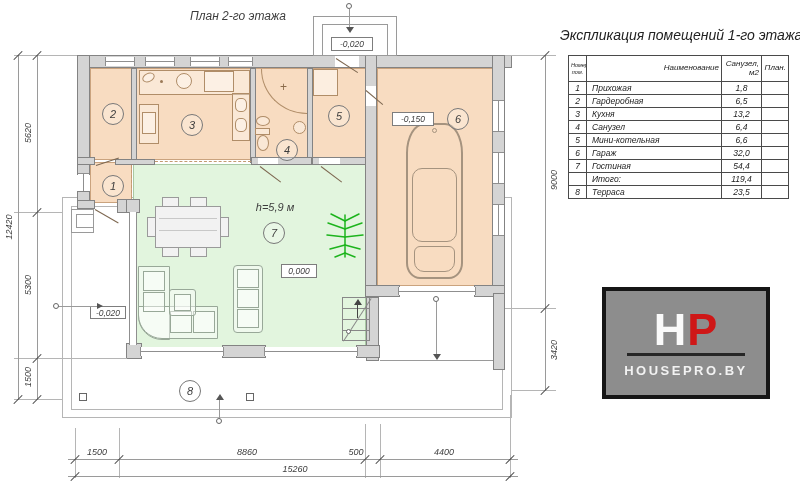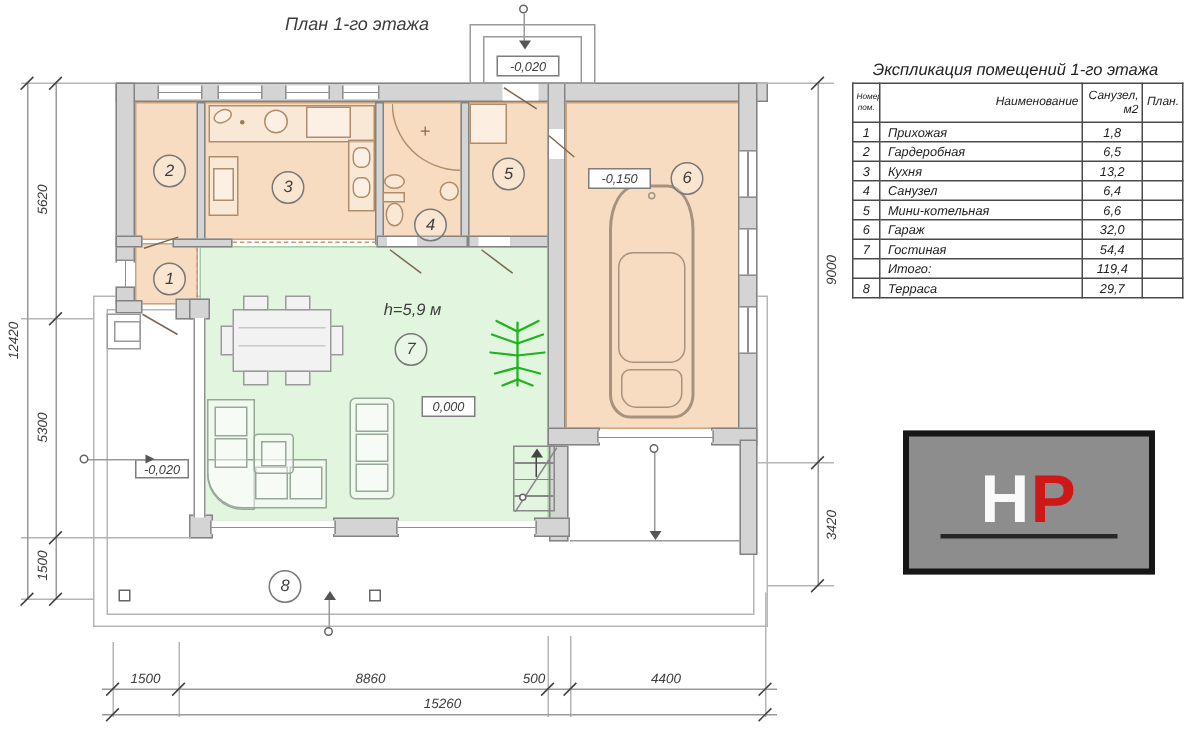--- a/index.html
+++ b/index.html
@@ -43,21 +43,21 @@
   #logo .letters{font-weight:bold;font-size:45px;line-height:44px;letter-spacing:1px;color:#fafafa;}
   #logo .letters .p{color:#cf1717;}
   #logo .rule{width:118px;height:3px;background:#262626;margin-top:1px;}
   #logo .site{margin-top:7px;font-weight:bold;font-size:13px;letter-spacing:2.5px;color:#f2f2f2;}
 </style>
 </head>
 <body>
 
 <div id="stage">
 
-  <div class="abs dimtxt" style="left:170px;top:11px;width:136px;font-size:12px;">План 1-го этажа</div>
+  <div class="abs dimtxt" style="left:170px;top:11px;width:136px;font-size:12px;">План 2-го этажа</div>
 
   <div class="abs outline" style="left:62px;top:197px;width:450px;height:221px;"></div>
   <div class="abs outline" style="left:71px;top:206px;width:432px;height:204px;"></div>
   <div class="abs dot" style="left:79px;top:393px;width:8px;height:8px;border-radius:0;"></div>
   <div class="abs dot" style="left:246px;top:393px;width:8px;height:8px;border-radius:0;"></div>
 
   <div class="abs" style="left:377px;top:293px;width:128px;height:69px;background:#fff;"></div>
   <div class="abs thin" style="left:380px;top:360px;width:113px;height:1px;"></div>
 
   <div class="abs peach" style="left:90px;top:68px;width:43px;height:92px;"></div>
@@ -288,21 +288,21 @@
   <div class="abs dimtxt" style="left:335px;top:447px;width:42px;">500</div>
   <div class="abs dimtxt" style="left:400px;top:447px;width:88px;">4400</div>
   <div class="abs dimtxt" style="left:250px;top:464px;width:90px;">15260</div>
   <div class="abs dimtxt vtxt" style="left:5px;top:128px;width:46px;">5620</div>
   <div class="abs dimtxt vtxt" style="left:5px;top:280px;width:46px;">5300</div>
   <div class="abs dimtxt vtxt" style="left:5px;top:372px;width:46px;">1500</div>
   <div class="abs dimtxt vtxt" style="left:-14px;top:222px;width:46px;">12420</div>
   <div class="abs dimtxt vtxt" style="left:531px;top:175px;width:46px;">9000</div>
   <div class="abs dimtxt vtxt" style="left:531px;top:345px;width:46px;">3420</div>
 
-  <div class="abs dimtxt" style="left:560px;top:42px;width:234px;font-size:11px;color:#222;">Экспликация помещений 1-го этажа</div>
+  <div class="abs dimtxt" style="left:560px;top:30px;width:234px;font-size:14px;color:#222;">Экспликация помещений 1-го этажа</div>
   <table id="expl" class="abs" style="left:568px;top:55px;width:220px;">
     <colgroup>
         <col style="width:18px">
         <col style="width:135px">
         <col style="width:40px">
         <col style="width:27px">
       </colgroup>
     <tbody>
         <tr style="height:26px">
       <td class="hd-sm">Номер пом.</td>
@@ -354,24 +354,25 @@
         </tr>
     <tr style="height:13px">
           <td class="c"></td>
           <td class="n">Итого:</td>
           <td class="c">119,4</td>
           <td></td>
         </tr>
     <tr style="height:13px">
           <td class="c">8</td>
           <td class="n">Терраса</td>
-          <td class="c">29,7</td>
+          <td class="c">23,5</td>
           <td></td>
         </tr>
   </tbody>
     </table>
 
-  <div id="logo" class="abs" style="left:602px;top:287px;width:168px;height:96px;">
+  <div id="logo" class="abs" style="left:602px;top:287px;width:168px;height:112px;">
     <div class="letters"><span>H</span><span class="p">P</span></div>
     <div class="rule"></div>
+    <div class="site">HOUSEPRO.BY</div>
   </div>
 
 </div>
 
 </body></html>

